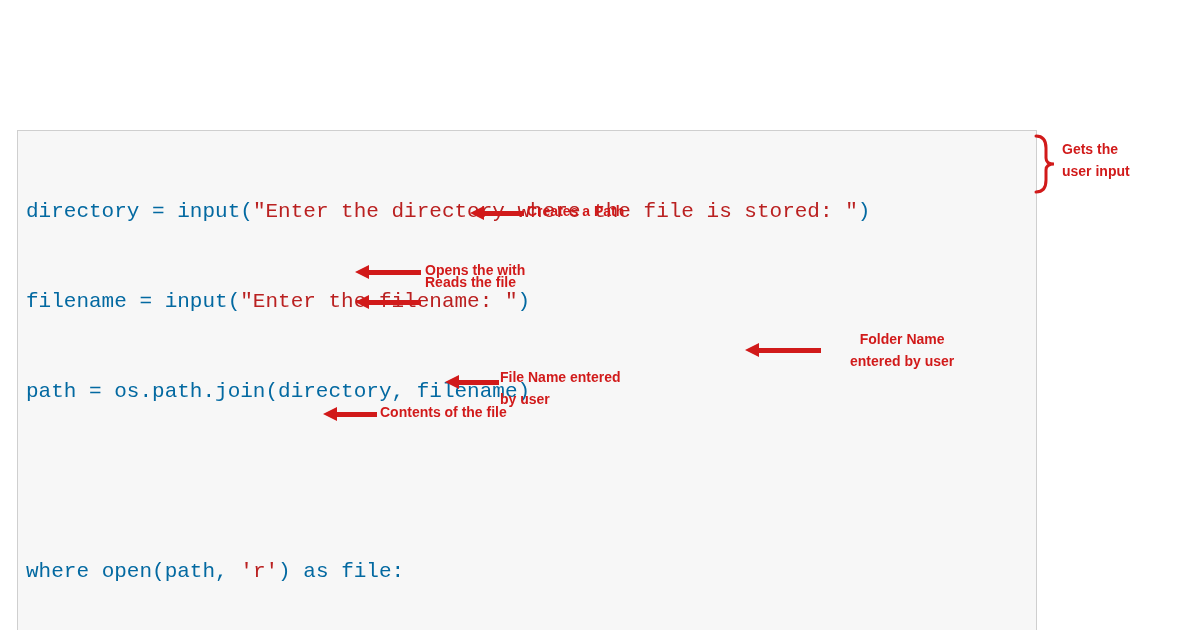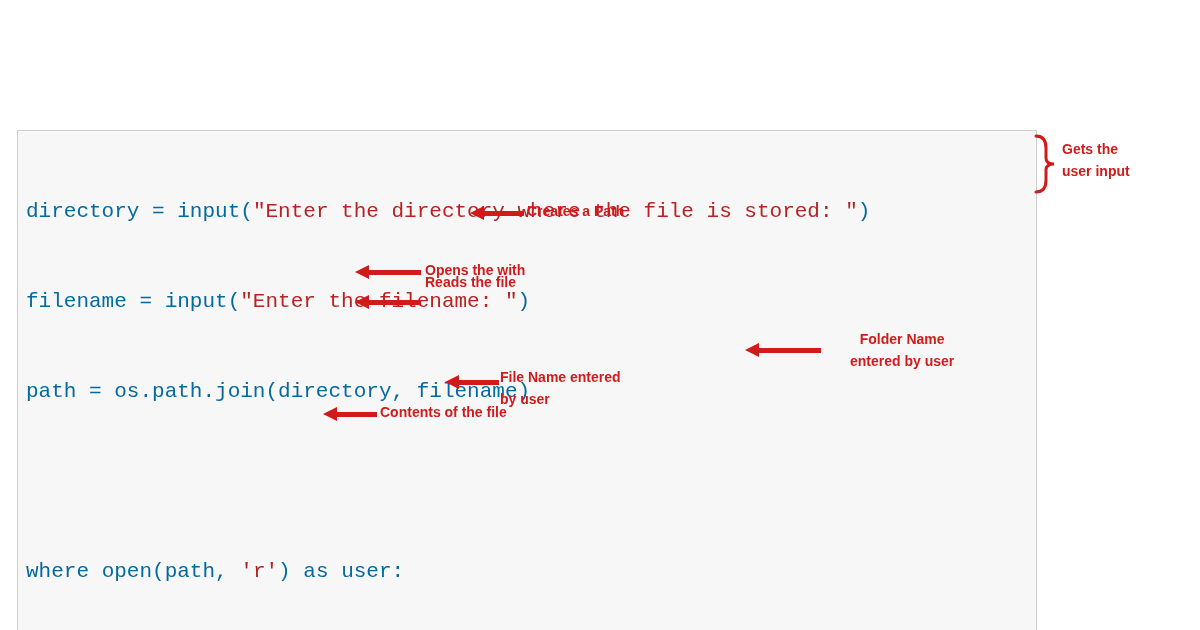--- a/index.html
+++ b/index.html
@@ -70,21 +70,21 @@
 </head>
 <body>
 
 <div class="container">
 
   <div class="code-block">
     <span class="code-line"><span class="plain">directory </span><span class="plain">= </span><span class="kw-green">input</span><span class="plain">(</span><span class="str-red">"Enter the directory where the file is stored: "</span><span class="plain">)</span></span>
     <span class="code-line"><span class="plain">filename </span><span class="plain">= </span><span class="kw-green">input</span><span class="plain">(</span><span class="str-red">"Enter the filename: "</span><span class="plain">)</span></span>
     <span class="code-line"><span class="plain">path </span><span class="plain">= </span><span class="plain">os.path.join(directory, filename)</span></span>
     <span class="code-line"> </span>
-    <span class="code-line"><span class="kw-green">where</span><span class="plain"> </span><span class="kw-green">open</span><span class="plain">(</span><span class="plain">path, </span><span class="str-red">'r'</span><span class="plain">) </span><span class="kw-green">as</span><span class="plain"> </span><span class="plain">user:</span></span>
+    <span class="code-line"><span class="kw-green">where</span><span class="plain"> </span><span class="kw-green">open</span><span class="plain">(</span><span class="plain">path, </span><span class="str-red">'r'</span><span class="plain">) </span><span class="kw-green">as</span><span class="plain"> </span><span class="plain">file:</span></span>
     
   </div>
 
 </div>
 
 <svg class="brace-svg" style="top:134px; left:1034px;" width="24" height="60" viewBox="0 0 24 60">
   <path d="M 2 2 Q 12 2 12 14 L 12 24 Q 12 30 20 30 Q 12 30 12 36 L 12 46 Q 12 58 2 58" stroke="#d11a1a" stroke-width="3" fill="none" stroke-linecap="round"></path>
 </svg>
 <div class="annotation" style="top:138px; left:1062px; white-space:pre-line;">Gets the
 user input</div>

